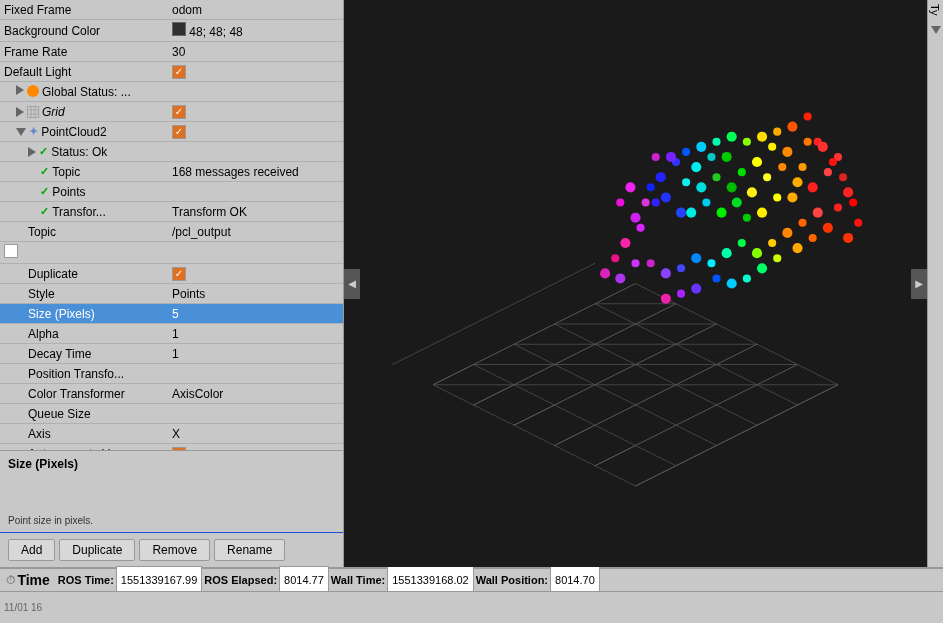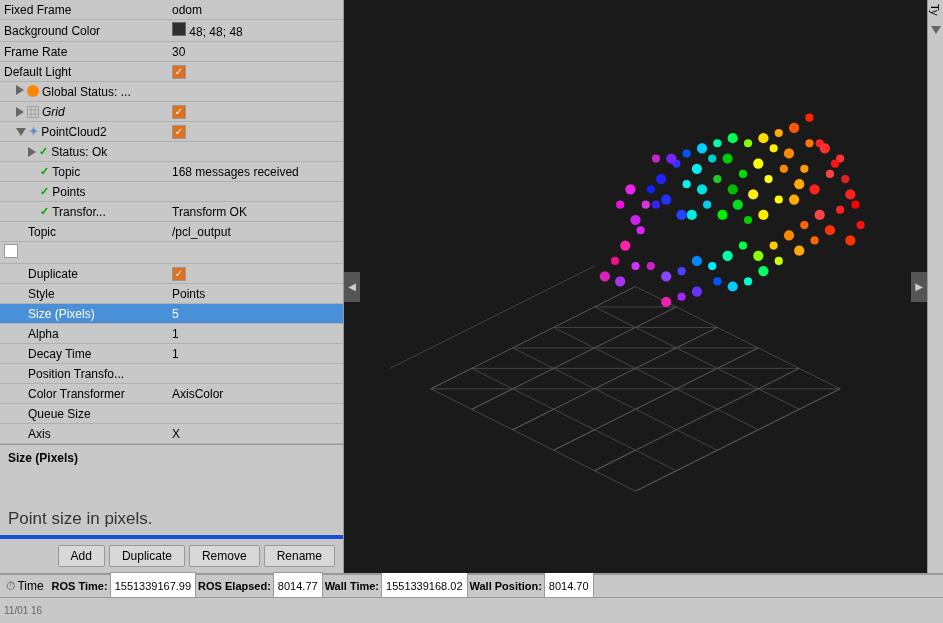--- a/index.html
+++ b/index.html
@@ -30,47 +30,47 @@
     .color-swatch { width: 14px; height: 14px; background: #303030; display: inline-block; border: 1px solid #666; }
 
     .status-dot-orange { width: 12px; height: 12px; background: #ff8800; border-radius: 50%; display: inline-block; }
 
     .check-green { color: #00aa00; font-weight: bold; font-size: 11px; }
     .triangle-right { width: 0; height: 0; border-top: 5px solid transparent; border-bottom: 5px solid transparent; border-left: 8px solid #666; display: inline-block; }
     .triangle-down { width: 0; height: 0; border-left: 5px solid transparent; border-right: 5px solid transparent; border-top: 8px solid #666; display: inline-block; }
 
     .info-box { background: #c8c8c8; padding: 6px 8px; border-top: 1px solid #999; min-height: 60px; }
     .info-title { font-weight: bold; font-size: 12px; margin-bottom: 2px; }
-    .info-desc { font-size: 17px; color: #333; margin-top: 44px; }
-
-    .button-bar { display: flex; gap: 4px; padding: 6px 8px; border-top: 4px solid #1d4ed8; background: #c8c8c8; justify-content: flex-end; }
+    .info-desc { font-size: 10px; color: #333; margin-top: 44px; }
+
+    .button-bar { display: flex; gap: 4px; padding: 6px 8px; border-top: 1px solid #1d4ed8; background: #c8c8c8; }
     .btn { padding: 3px 12px; font-size: 12px; background: #d8d8d8; border: 1px solid #999; cursor: pointer; border-radius: 2px; }
 
     
     .center-view { flex: 1; background: #1a1a1a; position: relative; overflow: hidden; display: flex; align-items: center; justify-content: center; }
 
     .nav-left { position: absolute; left: 0; top: 50%; transform: translateY(-50%); width: 16px; height: 30px; background: #555; display: flex; align-items: center; justify-content: center; color: #ccc; font-size: 10px; cursor: pointer; }
     .nav-right { position: absolute; right: 0; top: 50%; transform: translateY(-50%); width: 16px; height: 30px; background: #555; display: flex; align-items: center; justify-content: center; color: #ccc; font-size: 10px; cursor: pointer; }
 
     
     .scene-svg { width: 100%; height: 100%; }
 
     
     .right-panel { width: 16px; background: #c8c8c8; border-left: 1px solid #999; display: flex; flex-direction: column; }
     .right-panel-label { writing-mode: vertical-rl; font-size: 11px; padding: 4px 2px; }
 
     
     .time-bar { height: 24px; background: #c8c8c8; border-top: 2px solid #999; display: flex; align-items: center; padding: 0 6px; gap: 2px; font-size: 11px; }
     .time-section { display: flex; align-items: center; gap: 4px; border: 1px solid #999; padding: 1px 4px; background: white; height: 28px; }
     .time-label { font-size: 11px; color: #000; font-weight: bold; }
     .time-icon { color: #555; font-size: 12px; }
-    .time-title { font-weight: normal; font-size: 12px; margin-right: 6px; }
-
-    
-    .status-strip { height: 26px; background: #c8c8c8; border-top: 1px solid #999; display: flex; align-items: center; padding: 0 4px; font-size: 10px; color: #666; }
+    .time-title { font-weight: bold; font-size: 14px; margin-right: 6px; }
+
+    
+    .status-strip { height: 32px; background: #c8c8c8; border-top: 1px solid #999; display: flex; align-items: center; padding: 0 4px; font-size: 10px; color: #666; }
   </style>
 </head>
 <body>
 
 <div class="main-area">
 
   <div class="left-panel">
     <div class="properties-table">
 
       <div class="prop-row tree-item">

